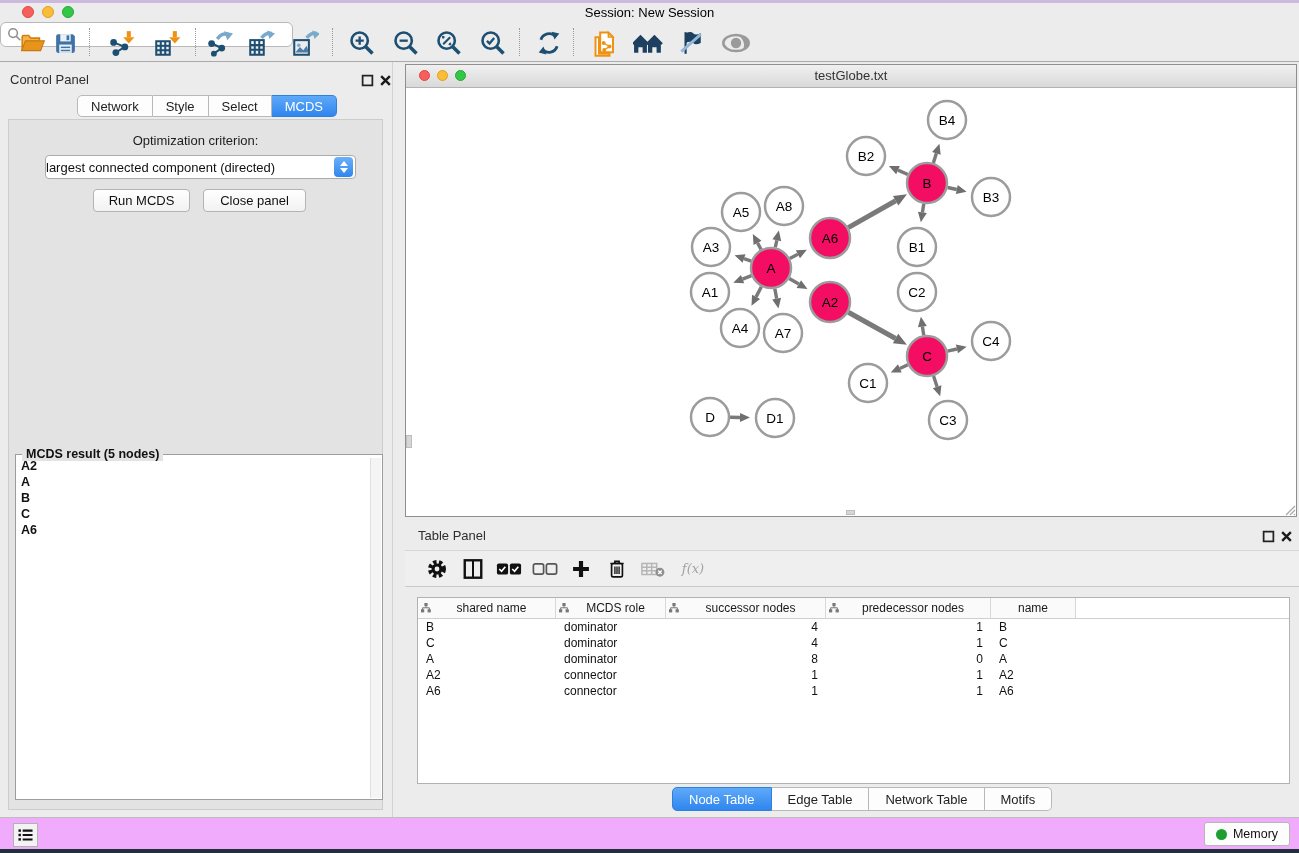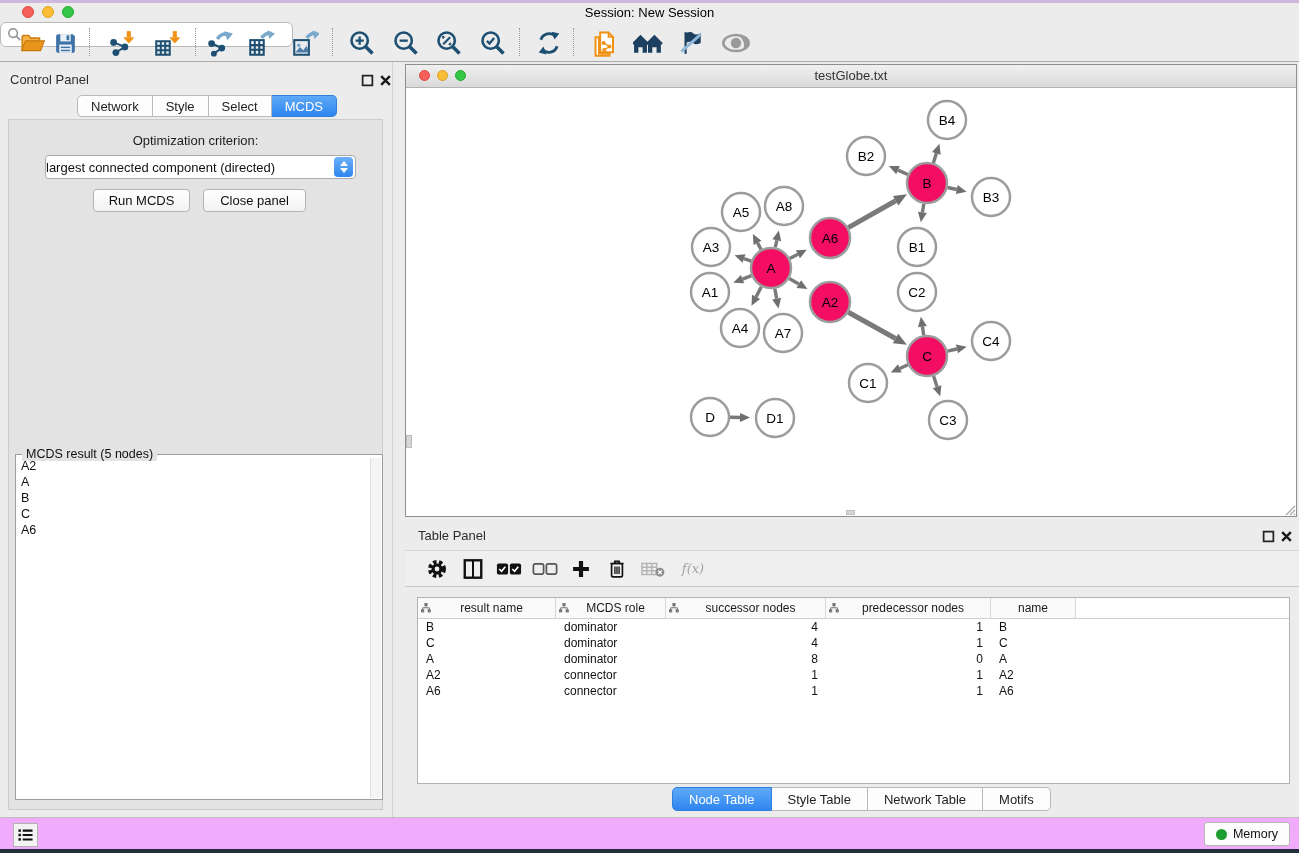--- a/index.html
+++ b/index.html
@@ -38,21 +38,21 @@
   .cp-content { left:8px; top:57px; width:375px; height:691px; background:#e3e3e3; border:1px solid #cccccc; }
   .opt-label { top:13px; width:100%; text-align:center; font-size:13px; color:#1d1d1d; }
   .cp-select { left:36px; top:35px; width:311px; height:24px; background:#fff; border:1px solid #ababab; border-radius:4px; display:flex; align-items:center; }
   .cp-select .val { flex:1; font-size:13px; color:#111; white-space:nowrap; }
   .stepper { width:19px; height:20px; margin-right:2px; border-radius:4px; background:linear-gradient(#6cb0f9,#2f86ef); display:flex; flex-direction:column; align-items:center; justify-content:center; gap:2px; }
   .stepper .up { width:0; height:0; border-left:4px solid transparent; border-right:4px solid transparent; border-bottom:5px solid #fff; }
   .stepper .dn { width:0; height:0; border-left:4px solid transparent; border-right:4px solid transparent; border-top:5px solid #fff; }
   .btn { background:linear-gradient(#ffffff,#f2f2f2); border:1px solid #b4b4b4; border-radius:4px; font-size:13px; color:#111; height:23px; display:flex; align-items:center; justify-content:center; }
   .run-btn { left:84px; top:69px; width:97px; }
   .closep-btn { left:194px; top:69px; width:103px; }
-  .mcds-fs { left:6px; top:334px; width:368px; height:346px; border:1px solid #9d9d9d; background:#fff; }
+  .mcds-fs { left:6px; top:334px; width:368px; height:346px; border:1px solid #9d9d9d; background:#fff;font-weight:bold; }
   .mcds-legend { left:6px; top:-8px; background:#e3e3e3; padding:0 4px; font-size:12.5px; color:#111; }
   .mcds-list { left:1px; top:3px; width:352px; height:340px; overflow:hidden; }
   .mcds-item { font-size:12.5px; color:#111; padding:1px 0 1px 4px; line-height:14px; }
   .mcds-scroll { right:1px; top:3px; width:11px; height:340px; background:#f4f4f4; border-left:1px solid #e0e0e0; }
 
   
   .net-frame { left:405px; top:64px; width:892px; height:453px; border:1px solid #8f8f8f; background:#fff; }
   .nf-titlebar { left:0; top:0; width:100%; height:23px; background:linear-gradient(#f0f0f0,#d9d9d9); border-bottom:1px solid #b3b3b3; }
   .nf-titlebar .tl { top:5px; width:11px; height:11px; }
   .nf-title { width:100%; text-align:center; font-size:13px; color:#333; line-height:22px; }
@@ -454,21 +454,21 @@
   </div>
   <div class="abs tp-table">
     <div class="thead">
         <div class="th" style="width: 138px;">
           <svg width="10" height="10" viewBox="0 0 10 10">
             <rect x="3.4" y="0" width="3.2" height="3.2" fill="#777"></rect>
             <rect x="0" y="6.2" width="3.2" height="3.2" fill="#777"></rect>
             <rect x="6.6" y="6.2" width="3.2" height="3.2" fill="#777"></rect>
             <path d="M5 3.2v1.6M1.6 6.2V4.8h6.8v1.4" stroke="#777" fill="none"></path>
           </svg>
-          <span class="lbl">result name</span>
+          <span class="lbl">shared name</span>
         </div>
         <div class="th" style="width: 110px;">
           <svg width="10" height="10" viewBox="0 0 10 10">
             <rect x="3.4" y="0" width="3.2" height="3.2" fill="#777"></rect>
             <rect x="0" y="6.2" width="3.2" height="3.2" fill="#777"></rect>
             <rect x="6.6" y="6.2" width="3.2" height="3.2" fill="#777"></rect>
             <path d="M5 3.2v1.6M1.6 6.2V4.8h6.8v1.4" stroke="#777" fill="none"></path>
           </svg>
           <span class="lbl">MCDS role</span>
         </div>
@@ -527,21 +527,21 @@
           <div class="td" style="width: 138px; text-align: left;">A6</div>
           <div class="td" style="width: 110px; text-align: left;">connector</div>
           <div class="td" style="width: 160px; text-align: right;">1</div>
           <div class="td" style="width: 165px; text-align: right;">1</div>
           <div class="td" style="width: 85px; text-align: left;">A6</div>
         </div>
       </div>
   </div>
   <div class="abs tp-tabs tabbar">
       <div class="tab active">Node Table</div>
-      <div class="tab">Style Table</div>
+      <div class="tab">Edge Table</div>
       <div class="tab">Network Table</div>
       <div class="tab">Motifs</div>
     </div>
 </div>
 
 <div class="abs status">
   <div class="abs list-btn">
     <svg width="15" height="14" viewBox="0 0 16 14">
         <rect x="0.5" y="1" width="2.6" height="2.6" fill="#111"></rect>
         <rect x="0.5" y="5.7" width="2.6" height="2.6" fill="#111"></rect>

